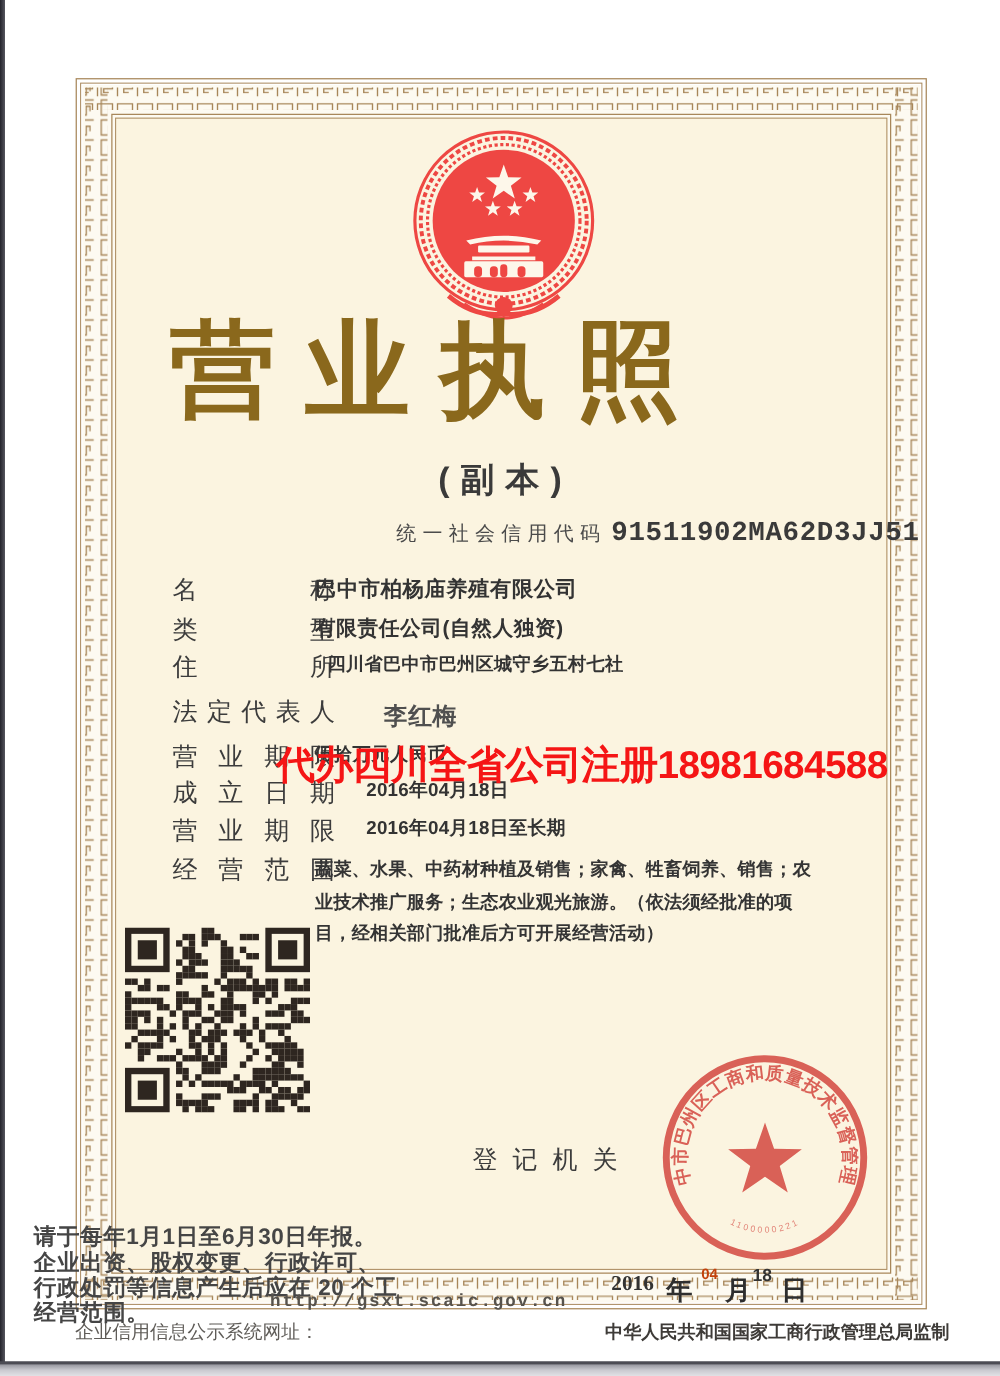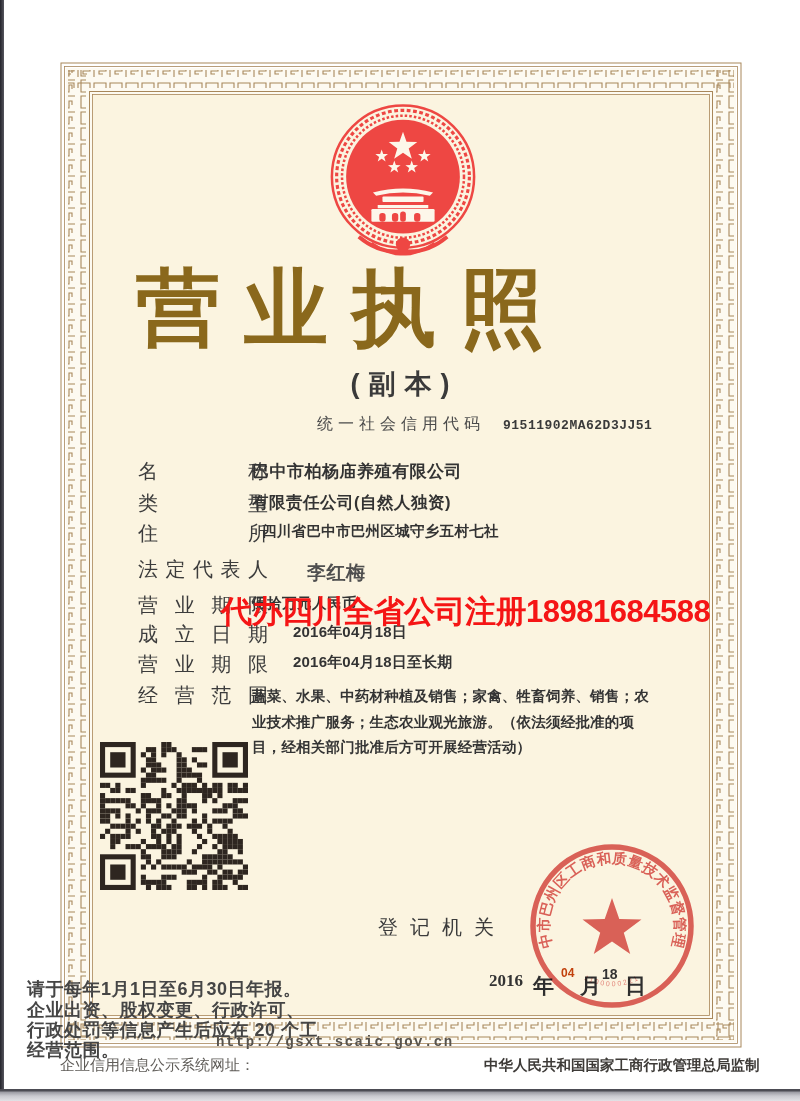--- a/index.html
+++ b/index.html
@@ -14,29 +14,29 @@
   .edge-left{left:0;top:0;width:4px;height:1101px;background:linear-gradient(to right,#23232b,#56565e);}
   .edge-bottom{left:0;top:1089px;width:800px;height:12px;
     background:linear-gradient(to bottom,#4c4c54 0,#4c4c54 2px,#9a9aa2 3px,#c9c9cf 7px,#e2e2e6 12px);}
   
   .paper{left:92px;top:94px;width:618px;height:922px;background:#fbf4e0;}
   .paper-halo{left:66px;top:68px;width:670px;height:974px;background:#fdfaf1;}
   .frame{left:60px;top:62px;width:682px;height:986px;}
   
   .emblem{left:320px;top:104px;width:166px;height:158px;}
   
-  .title{left:0;top:264px;width:680px;text-align:center;
+  .title{left:0;top:252px;width:680px;text-align:center;
     font-size:84px;font-weight:700;color:#8a681c;letter-spacing:24px;text-indent:24px;line-height:1.05;}
   .subtitle{left:0;top:366px;width:800px;text-align:center;
     font-size:27px;font-weight:600;color:#3a3a3a;letter-spacing:9px;text-indent:9px;}
   
   .codeline{left:317px;top:414px;white-space:nowrap;}
   .codeline .lbl{font-size:16px;color:#4b4b4b;letter-spacing:5px;font-weight:500;}
   .codeline .val{font-family:"Liberation Mono","DejaVu Sans Mono",monospace;
-    font-size:13px;font-weight:700;color:#3a3a3a;letter-spacing:0.5px;margin-left:18px;}
+    font-size:22px;font-weight:700;color:#3a3a3a;letter-spacing:0.5px;margin-left:4px;}
   
   .row{position:absolute;left:138px;white-space:nowrap;}
   .row .field-label{position:absolute;left:0;top:0;width:130px;display:inline-block;
     font-size:20px;font-weight:500;color:#3c3c3c;
     text-align:justify;text-align-last:justify;text-justify:inter-character;}
   .row .field-value{position:absolute;left:114px;top:2px;
     font-size:16px;font-weight:600;color:#333;letter-spacing:0.5px;}
   .row-name{top:458px;}   .row-name .field-value{font-size:17px;font-family:Liberation Serif, serif;}
   .row-type{top:490px;}   .row-type .field-value{font-size:16.5px;}
   .row-addr{top:520px;}   .row-addr .field-value{left:124px;font-size:14.5px;letter-spacing:0.3px;}
@@ -48,21 +48,21 @@
   .row-scope .field-value{width:400px;white-space:normal;font-size:14.5px;font-weight:600;
     line-height:25.5px;letter-spacing:0.2px;color:#343434;}
   
   .watermark{left:221px;top:551px;white-space:nowrap;z-index:30;
     font-size:31px;font-weight:700;color:#f51515;letter-spacing:-0.5px;margin-top:40px;}
   
   .qr{left:100px;top:742px;width:148px;height:148px;}
   
   .reg-label{left:378px;top:914px;font-size:20px;font-weight:500;color:#3c3c3c;
     letter-spacing:12px;white-space:nowrap;}
-  .date{z-index:20;}
+  .date{z-index:20;margin-top:46px;}
   .d-year{left:489px;top:971px;font-size:17px;font-weight:600;color:#333;font-family:"Liberation Serif","DejaVu Serif",serif;}
   .d-yu{left:533px;top:972px;font-size:21px;font-weight:700;color:#2e2e2e;}
   .d-month{left:561px;top:966px;font-size:12px;font-weight:700;color:#c2410c;}
   .d-mu{left:580px;top:972px;font-size:21px;font-weight:700;color:#2e2e2e;}
   .d-day{left:602px;top:966px;font-size:14px;font-weight:700;color:#333;}
   .d-du{left:625px;top:972px;font-size:21px;font-weight:700;color:#2e2e2e;}
   .seal{left:527px;top:841px;width:170px;height:170px;z-index:40;
     mix-blend-mode:multiply;opacity:0.88;}
   
   .notice{z-index:25;color:#454545;font-size:18px;font-weight:600;white-space:nowrap;letter-spacing:0.5px;}

